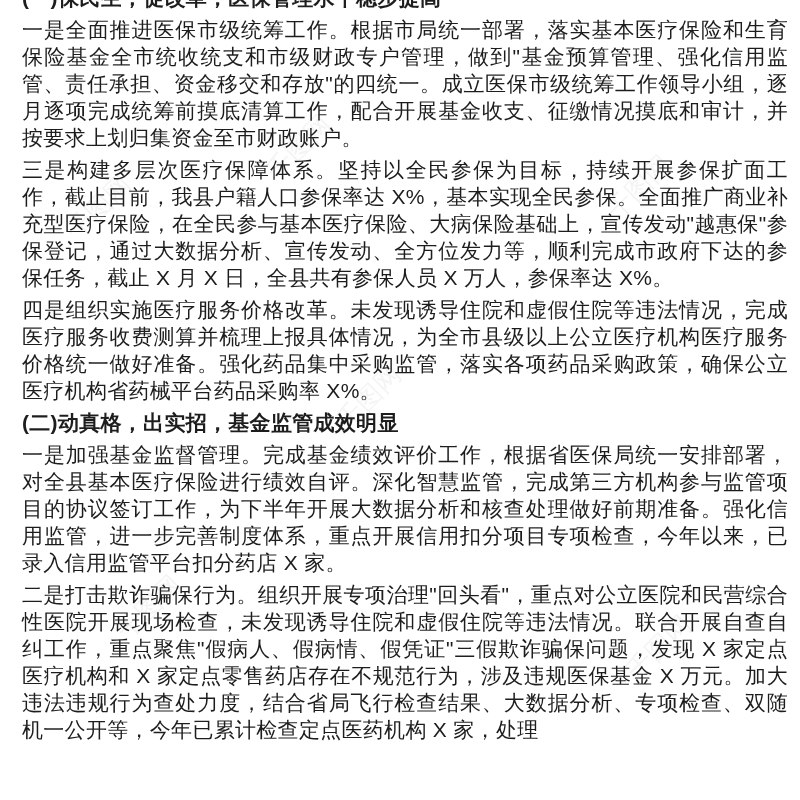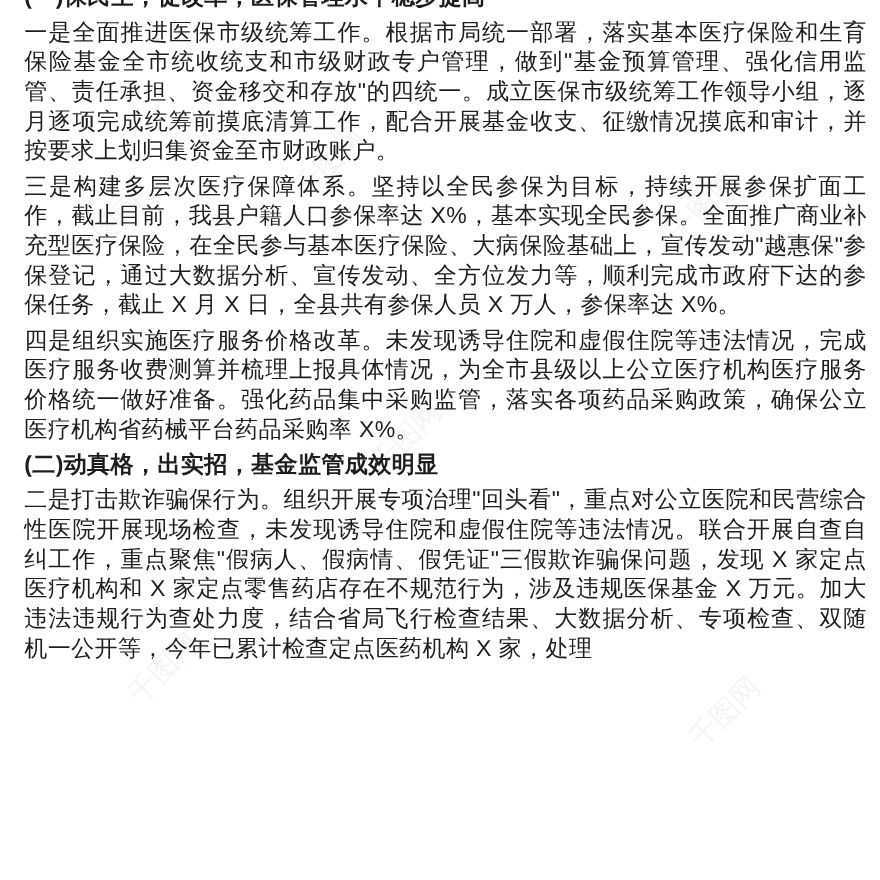--- a/index.html
+++ b/index.html
@@ -62,16 +62,17 @@
     <span class="wm" style="left:110px; top:590px;">千图网</span>
     <span class="wm" style="left:620px; top:630px;">千图网</span>
   </div>
 
   <div class="doc">
     <p class="block heading">(一)保民生，促改革，医保管理水平稳步提高</p>
     <p class="block paragraph">一是全面推进医保市级统筹工作。根据市局统一部署，落实基本医疗保险和生育保险基金全市统收统支和市级财政专户管理，做到"基金预算管理、强化信用监管、责任承担、资金移交和存放"的四统一。成立医保市级统筹工作领导小组，逐月逐项完成统筹前摸底清算工作，配合开展基金收支、征缴情况摸底和审计，并按要求上划归集资金至市财政账户。</p>
     <p class="block paragraph">三是构建多层次医疗保障体系。坚持以全民参保为目标，持续开展参保扩面工作，截止目前，我县户籍人口参保率达 X%，基本实现全民参保。全面推广商业补充型医疗保险，在全民参与基本医疗保险、大病保险基础上，宣传发动"越惠保"参保登记，通过大数据分析、宣传发动、全方位发力等，顺利完成市政府下达的参保任务，截止 X 月 X 日，全县共有参保人员 X 万人，参保率达 X%。</p>
     <p class="block paragraph">四是组织实施医疗服务价格改革。未发现诱导住院和虚假住院等违法情况，完成医疗服务收费测算并梳理上报具体情况，为全市县级以上公立医疗机构医疗服务价格统一做好准备。强化药品集中采购监管，落实各项药品采购政策，确保公立医疗机构省药械平台药品采购率 X%。</p>
     <p class="block heading">(二)动真格，出实招，基金监管成效明显</p>
+    <p class="block paragraph">一是加强基金监督管理。完成基金绩效评价工作，根据省医保局统一安排部署，对全县基本医疗保险进行绩效自评。深化智慧监管，完成第三方机构参与监管项目的协议签订工作，为下半年开展大数据分析和核查处理做好前期准备。强化信用监管，进一步完善制度体系，重点开展信用扣分项目专项检查，今年以来，已录入信用监管平台扣分药店 X 家。</p>
     <p class="block paragraph">二是打击欺诈骗保行为。组织开展专项治理"回头看"，重点对公立医院和民营综合性医院开展现场检查，未发现诱导住院和虚假住院等违法情况。联合开展自查自纠工作，重点聚焦"假病人、假病情、假凭证"三假欺诈骗保问题，发现 X 家定点医疗机构和 X 家定点零售药店存在不规范行为，涉及违规医保基金 X 万元。加大违法违规行为查处力度，结合省局飞行检查结果、大数据分析、专项检查、双随机一公开等，今年已累计检查定点医药机构 X 家，处理</p>
   </div>
 
 </div>
 
 </body></html>

